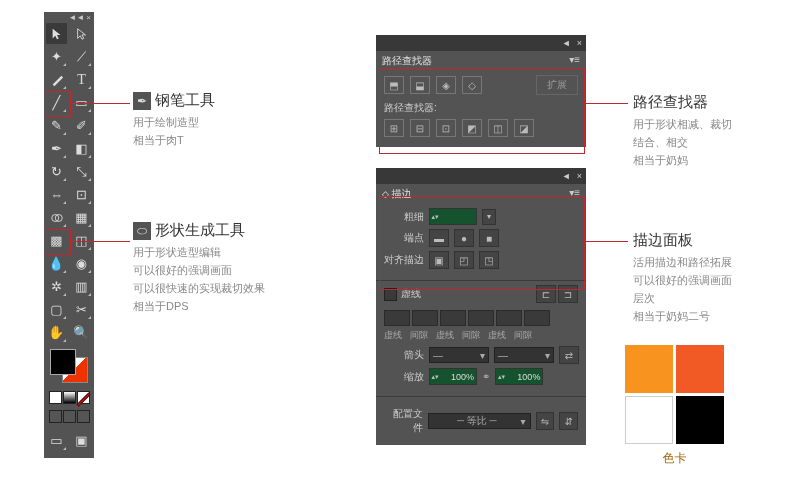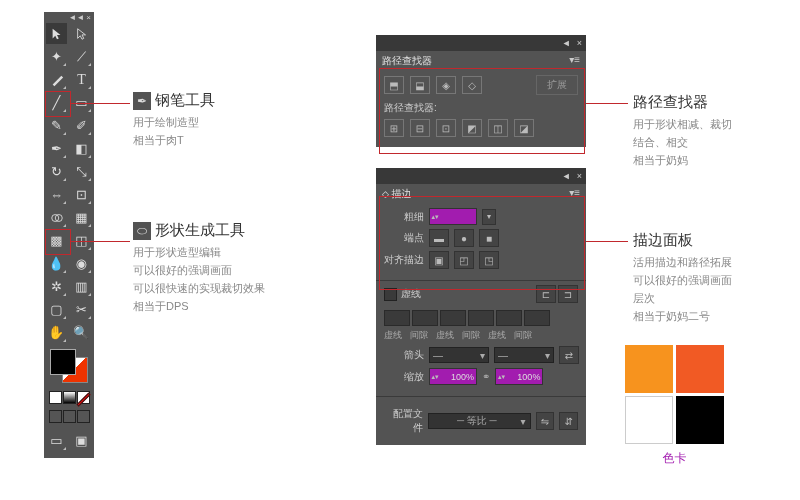--- a/index.html
+++ b/index.html
@@ -32,28 +32,28 @@
 .srow{display:flex;align-items:center;margin:4px 6px;gap:5px;font-size:10px}
 .srow .lbl{width:42px;text-align:right;color:#ccc}
 .sbox{width:44px;height:14px;background:#333;border:1px solid #222}
 .tbtn{width:18px;height:16px;background:#444;border:1px solid #333;display:flex;align-items:center;justify-content:center;color:#bbb;font-size:10px}
 .dd{width:12px;height:14px;background:#444;border:1px solid #333;color:#bbb;font-size:8px;display:flex;align-items:center;justify-content:center}
 .sub{border-top:1px solid #3a3a3a;margin-top:11px}
 .sub-h{display:flex;align-items:center;padding:4px 8px;gap:4px;color:#ccc}
 .dash-row{display:flex;gap:2px;margin:3px 8px}
 .dash{width:24px;height:14px;background:#3a3a3a;border:1px solid #2a2a2a}
 .lbls{display:flex;margin:2px 8px;font-size:9px;color:#aaa;gap:8px}
-.spin{display:flex;align-items:center;border:1px solid #333;background:#a21caf;height:15px}
+.spin{display:flex;align-items:center;border:1px solid #333;background:#14532d;height:15px}
 .spin .ar{width:10px;font-size:7px;color:#bbb;text-align:center}
 .spin .v{width:34px;font-size:9px;color:#ddd;text-align:right;padding-right:2px}
 .chk{width:11px;height:11px;background:#3a3a3a;border:1px solid #222}
 .cards{position:absolute;left:625px;top:345px}
 .cgrid{display:grid;grid-template-columns:48px 48px;grid-template-rows:48px 48px;gap:3px}
 .c1{background:#f7931e}.c2{background:#f15a24}.c3{background:#fff;border:1px solid #ccc}.c4{background:#000}
-.clbl{text-align:center;color:#a21caf;font-size:12px;margin-top:6px}
+.clbl{text-align:center;color:#a16207;font-size:12px;margin-top:6px}
 svg{width:14px;height:14px}
 </style>
 </head>
 <body>
 
 <div class="tb">
   <div class="tb-head">
     <span>◄◄</span>
     <span>×</span>
   </div>

